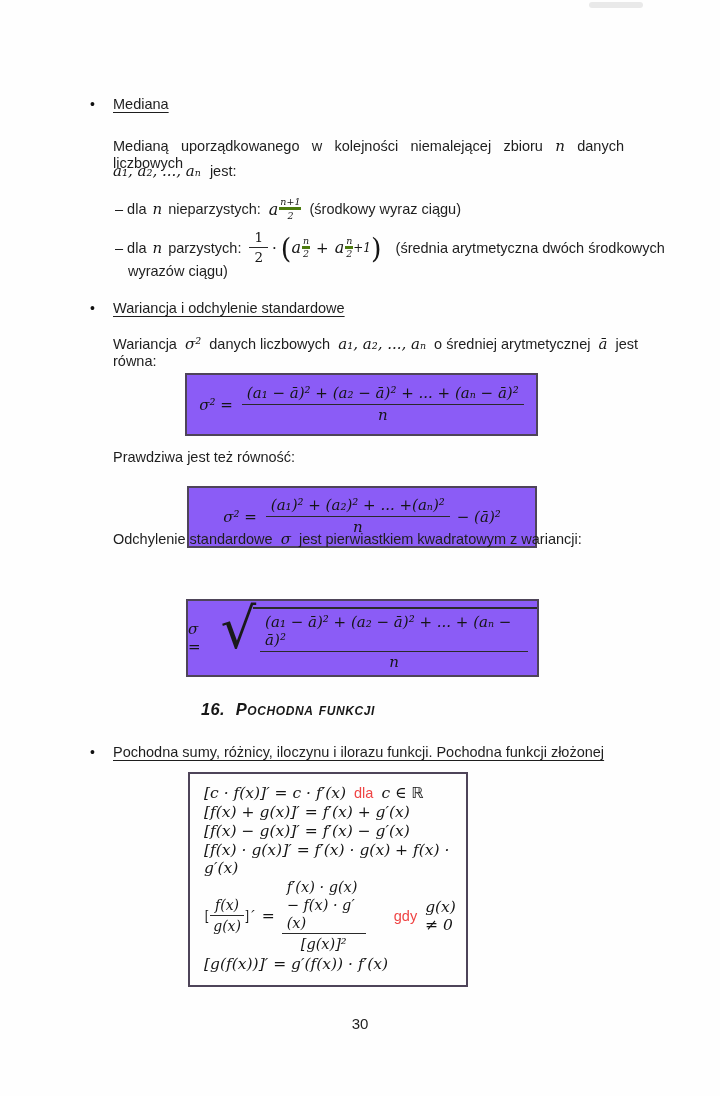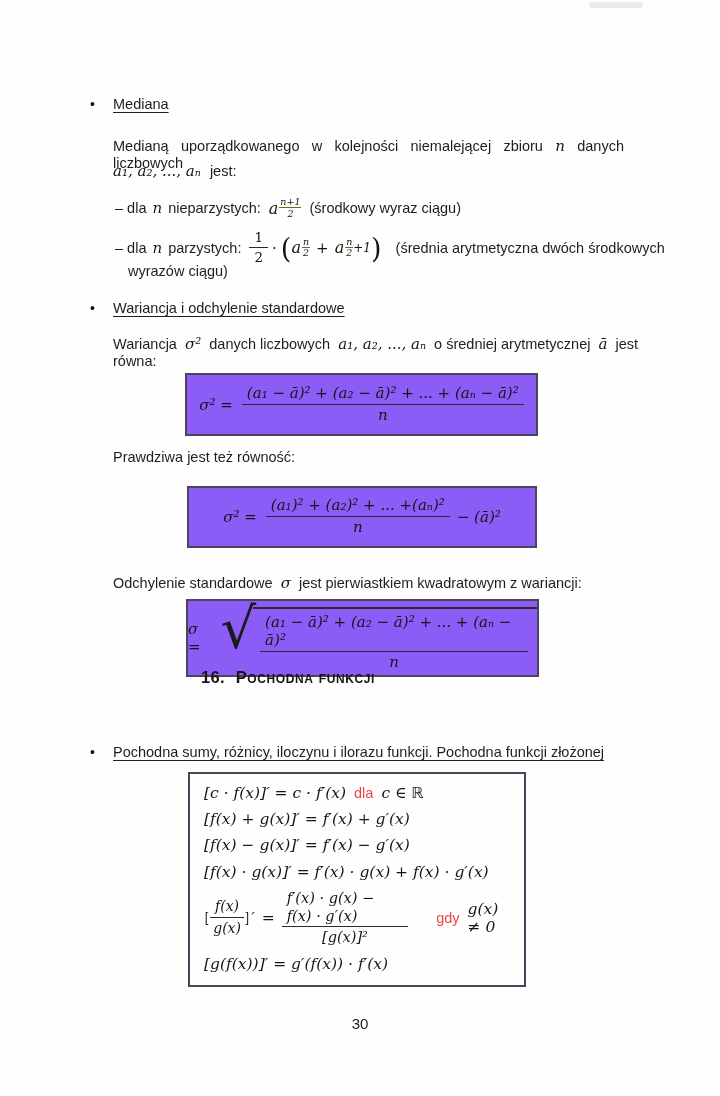--- a/index.html
+++ b/index.html
@@ -15,21 +15,21 @@
   .uheading{text-decoration:underline;text-underline-offset:3px;}
   
   .mi{font-family:"DejaVu Serif","DejaVu Sans",serif;font-style:italic;font-size:15px;color:#151515;}
   .up{font-style:normal;}
   .frac{display:inline-flex;flex-direction:column;align-items:center;vertical-align:middle;
         font-family:"DejaVu Serif","DejaVu Sans",serif;font-style:italic;color:#151515;}
   .frac .num{border-bottom:1.6px solid #2a2a2a;padding:0 5px 1px 5px;line-height:1.25;}
   .frac .den{line-height:1.3;padding-top:1px;}
   .sfrac{display:inline-flex;flex-direction:column;align-items:center;font-size:9.5px;
          vertical-align:-11px;margin-left:1px;line-height:1.1;}
-  .sfrac .sn{border-bottom:1px solid #4d7c0f;padding:0 1px 0 1px;}
+  .sfrac .sn{border-bottom:3px solid #4d7c0f;padding:0 1px 0 1px;}
   .sfrac .sd{padding-top:0.5px;}
   .bigparen{font-size:27px;font-style:normal;line-height:0;position:relative;top:1px;}
   .bigbracket{font-size:46px;font-style:normal;line-height:0;transform:scaleX(0.72);}
   .prime-sup{font-size:12px;vertical-align:16px;margin-left:1px;}
   
   .fbox{border:2px solid #4e4459;background:#8b5cf6;display:flex;align-items:center;justify-content:center;}
   .fx-row{display:flex;align-items:center;}
   .sqrt{display:inline-flex;align-items:flex-start;}
   .sqrt .rad{font-size:56px;line-height:50px;font-style:normal;margin-right:-3px;
              font-family:"DejaVu Serif","DejaVu Sans",serif;color:#1a1a1a;}
@@ -132,50 +132,50 @@
 
 <div class="abs fbox" style="left:187px;top:486px;width:346px;height:58px;">
   <span class="mi" style="margin-right:9px;">σ² =</span>
   <span class="frac" style="font-size:15px;">
     <span class="num">(a₁)² + (a₂)² + ... +(aₙ)²</span>
     <span class="den">n</span>
   </span>
   <span class="mi" style="margin-left:7px;">− (ā)²</span>
 </div>
 
-<div class="abs" style="left:113px;top:574px;">
+<div class="abs" style="left:113px;top:530px;">
   <span>Odchylenie standardowe</span>
   <span class="mi" style="margin:0 4px;">σ</span>
   <span>jest pierwiastkiem kwadratowym z wariancji:</span>
 </div>
 
 <div class="abs fbox" style="left:186px;top:599px;width:349px;height:74px;">
   <span class="mi" style="margin-right:6px;">σ =</span>
   <span class="sqrt">
     <span class="rad">√</span>
     <span class="radicand">
       <span class="frac" style="font-size:15px;">
         <span class="num">(a₁ − ā)² + (a₂ − ā)² + ... + (aₙ − ā)²</span>
         <span class="den">n</span>
       </span>
     </span>
   </span>
 </div>
 
-<div class="abs sec-head" style="left:0;top:668px;width:576px;">
+<div class="abs sec-head" style="left:0;top:700px;width:576px;font-style:italic;">
   <span>16.</span>
   <span class="sc" style="margin-left:6px;">Pochodna funkcji</span>
 </div>
 
 <div class="abs bullet-line" style="left:90px;top:744px;">
   <span class="bullet">•</span>
   <span class="uheading">Pochodna sumy, różnicy, iloczynu i ilorazu funkcji. Pochodna funkcji złożonej</span>
 </div>
 
-<div class="abs dbox" style="left:188px;top:772px;width:338px;height:215px;">
+<div class="abs dbox" style="left:188px;top:772px;width:280px;height:215px;">
   <div class="drow">
     <span class="mi">[c · f(x)]′ = c · f′(x)</span>
     <span class="plainword">dla</span>
     <span class="mi">c ∈ ℝ</span>
   </div>
   <div class="drow">
     <span class="mi">[f(x) + g(x)]′ = f′(x) + g′(x)</span>
   </div>
   <div class="drow">
     <span class="mi">[f(x) − g(x)]′ = f′(x) − g′(x)</span>

